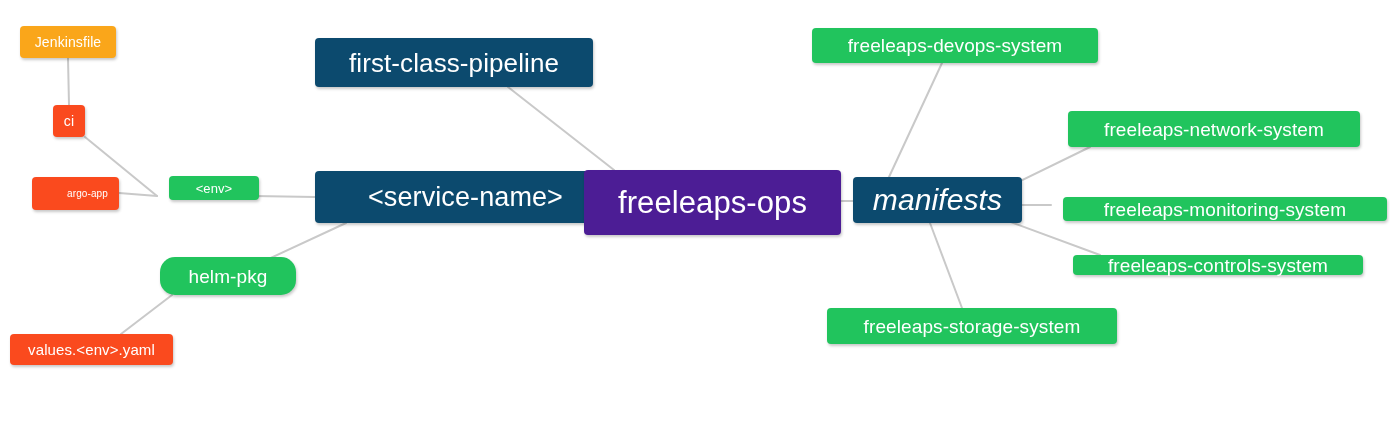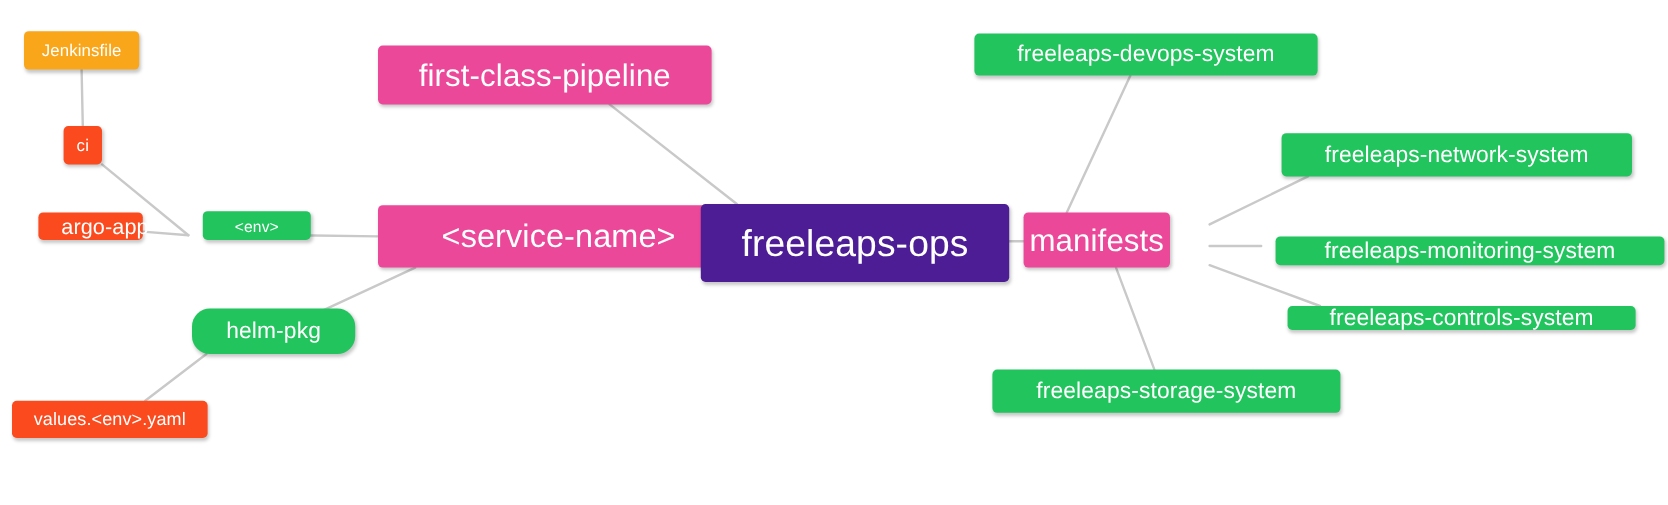--- a/index.html
+++ b/index.html
@@ -31,21 +31,21 @@
     justify-content: center;
     box-sizing: border-box;
     color: #ffffff;
     border-radius: 4px;
     white-space: nowrap;
     box-shadow: 1px 2px 3px rgba(0,0,0,0.22);
     line-height: 1;
     letter-spacing: 0.1px;
   }
   .n-root   { background: #4c1d95; }
-  .n-blue   { background: #ec4899; }
+  .n-blue   { background: #0c4a6e; }
   .n-green  { background: #21C45D; margin-left: 12px; }
   .n-red    { background: #FA4A1E; }
   .n-orange { background: #FAA61A; }
 </style>
 </head>
 <body>
 
 <div id="canvas">
   <svg id="edges" viewBox="0 0 1390 421" xmlns="http://www.w3.org/2000/svg">
       <line x1="68" y1="58" x2="69" y2="105" stroke="#c9c9c9" stroke-width="2" stroke-linecap="round"></line>
@@ -59,27 +59,27 @@
       <line x1="841" y1="201" x2="853" y2="201" stroke="#c9c9c9" stroke-width="2" stroke-linecap="round"></line>
       <line x1="889" y1="177" x2="942" y2="63" stroke="#c9c9c9" stroke-width="2" stroke-linecap="round"></line>
       <line x1="1008" y1="187" x2="1090" y2="147" stroke="#c9c9c9" stroke-width="2" stroke-linecap="round"></line>
       <line x1="1008" y1="205" x2="1051" y2="205" stroke="#c9c9c9" stroke-width="2" stroke-linecap="round"></line>
       <line x1="1008" y1="221" x2="1100" y2="255" stroke="#c9c9c9" stroke-width="2" stroke-linecap="round"></line>
       <line x1="930" y1="223" x2="962" y2="308" stroke="#c9c9c9" stroke-width="2" stroke-linecap="round"></line>
     </svg>
   <div id="nodes">
       <div class="node n-orange" style="left: 20px; top: 26px; width: 96px; height: 32px; font-size: 14px;">Jenkinsfile</div>
       <div class="node n-red" style="left: 53px; top: 105px; width: 32px; height: 32px; font-size: 14px;">ci</div>
-      <div class="node n-red" style="left: 32px; top: 177px; width: 87px; height: 23px; font-size: 18px; padding-left: 24px;">argo-app</div>
+      <div class="node n-red" style="left: 32px; top: 177px; width: 87px; height: 33px; font-size: 10px; padding-left: 24px;">argo-app</div>
       <div class="node n-green" style="left: 157px; top: 176px; width: 90px; height: 24px; font-size: 13px;">&lt;env&gt;</div>
       <div class="node n-green" style="left: 148px; top: 257px; width: 136px; height: 38px; font-size: 19px; border-radius: 15px;">helm-pkg</div>
       <div class="node n-red" style="left: 10px; top: 334px; width: 163px; height: 31px; font-size: 15px;">values.&lt;env&gt;.yaml</div>
       <div class="node n-blue" style="left: 315px; top: 171px; width: 301px; height: 52px; font-size: 27px;">&lt;service-name&gt;</div>
       <div class="node n-blue" style="left: 315px; top: 38px; width: 278px; height: 49px; font-size: 26px;">first-class-pipeline</div>
       <div class="node n-root" style="left: 584px; top: 170px; width: 257px; height: 65px; font-size: 31px;">freeleaps-ops</div>
-      <div class="node n-blue" style="left: 853px; top: 177px; width: 122px; height: 46px; font-size: 26px;">manifests</div>
+      <div class="node n-blue" style="left: 853px; top: 177px; width: 169px; height: 46px; font-size: 30px; font-style: italic;">manifests</div>
       <div class="node n-green" style="left: 800px; top: 28px; width: 286px; height: 35px; font-size: 19px;">freeleaps-devops-system</div>
       <div class="node n-green" style="left: 1056px; top: 111px; width: 292px; height: 36px; font-size: 19px;">freeleaps-network-system</div>
       <div class="node n-green" style="left: 1051px; top: 197px; width: 324px; height: 24px; font-size: 19px;">freeleaps-monitoring-system</div>
       <div class="node n-green" style="left: 1061px; top: 255px; width: 290px; height: 20px; font-size: 19px;">freeleaps-controls-system</div>
       <div class="node n-green" style="left: 815px; top: 308px; width: 290px; height: 36px; font-size: 19px;">freeleaps-storage-system</div>
     </div>
 </div>
 
 </body></html>

